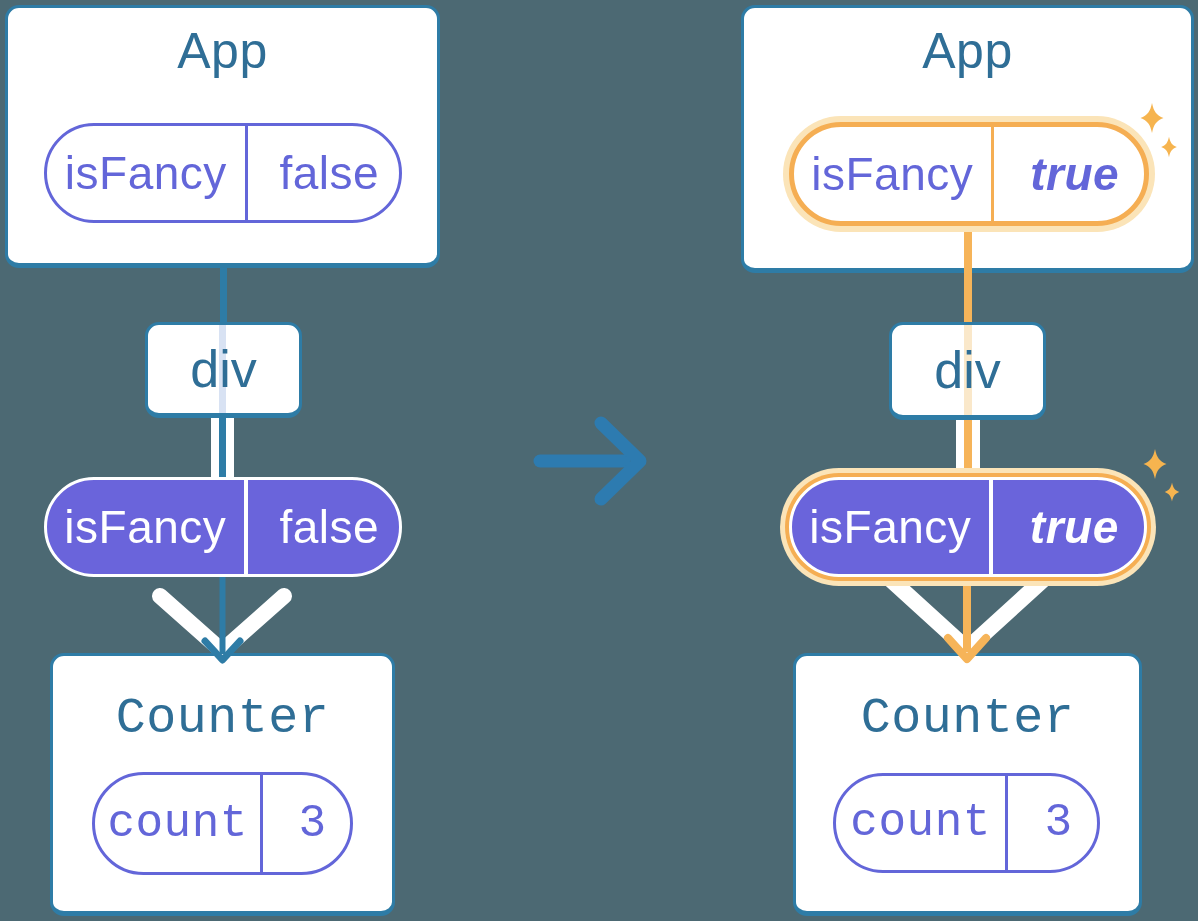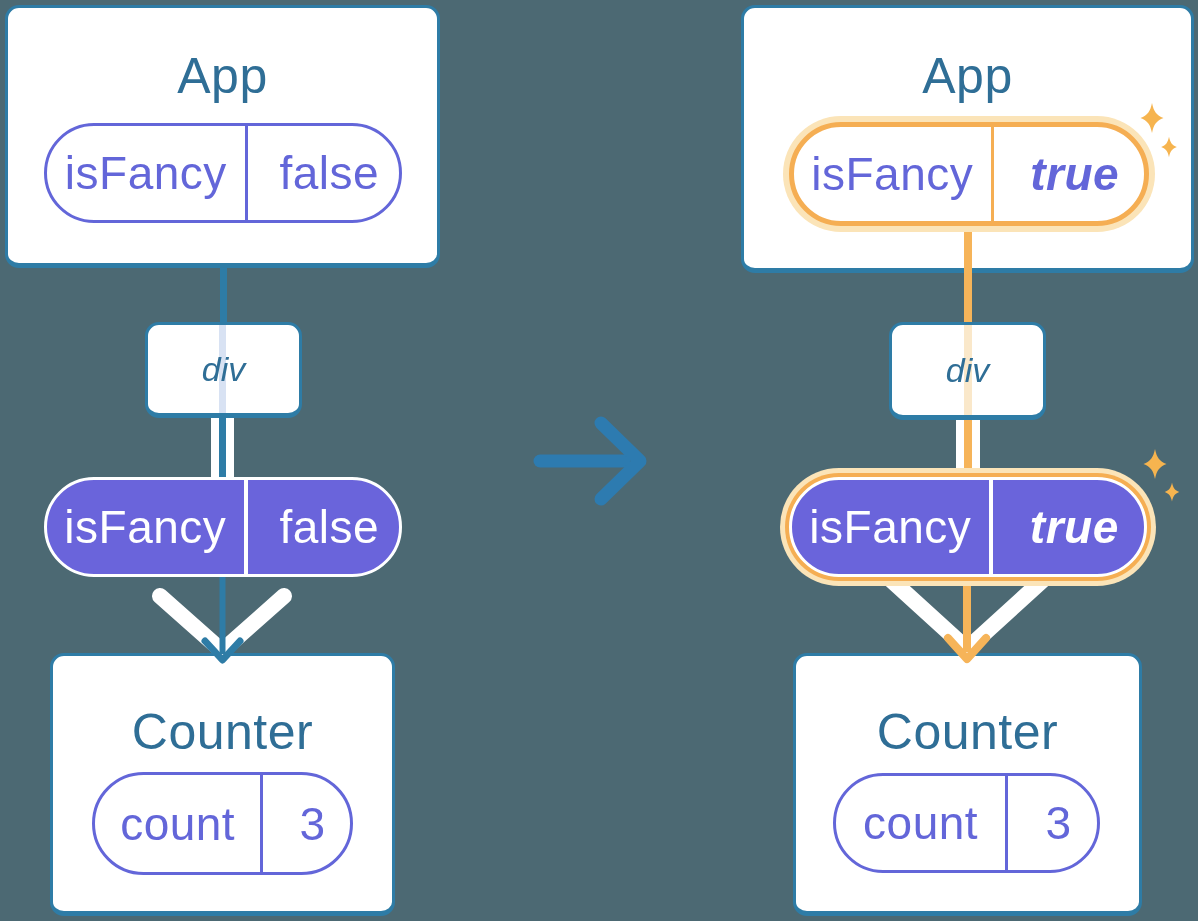--- a/index.html
+++ b/index.html
@@ -13,24 +13,24 @@
   
   .box{
     position:absolute;z-index:2;box-sizing:border-box;
     background:#fff;border:3px solid #2E7CA6;border-bottom-width:5px;
     border-radius:14px;
   }
   .box-title{
     text-align:center;font-size:50px;line-height:54px;font-weight:500;
     color:#2F6E96;letter-spacing:0.5px;
   }
-  .box--app{padding-top:41px;}
-  .box--counter{padding-top:49px;}
+  .box--app{padding-top:16px;}
+  .box--counter{padding-top:36px;font-family:Liberation Mono, monospace;}
   .box--div{display:flex;align-items:center;justify-content:center;}
-  .div-label{position:relative;z-index:2;font-size:34px;font-weight:500;color:#2F6E96;font-style:italic;}
+  .div-label{position:relative;z-index:2;font-size:52px;font-weight:500;color:#2F6E96;}
   .thru-line{position:absolute;top:0;bottom:0;z-index:1;}
   
   .pill{
     position:absolute;box-sizing:border-box;display:flex;
     border-radius:999px;font-size:46px;letter-spacing:0.5px;gap:12px;
   }
   .pill .cell{display:flex;align-items:center;justify-content:center;box-sizing:border-box;}
   .pill .cell.key{width:57%;}
   .pill--wide-key .cell.key{width:66%;}
   .pill .cell.val{flex:1;}

